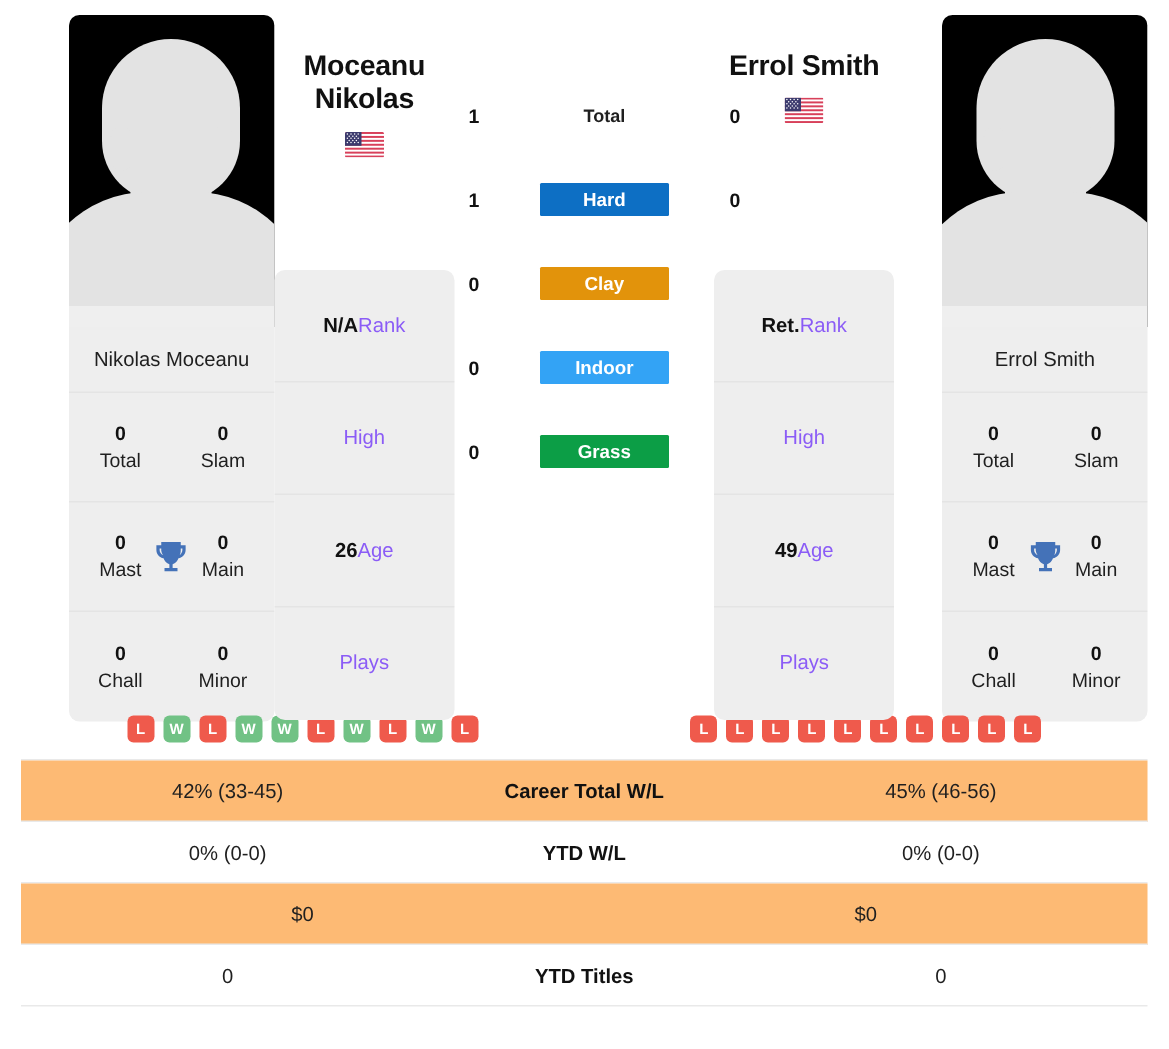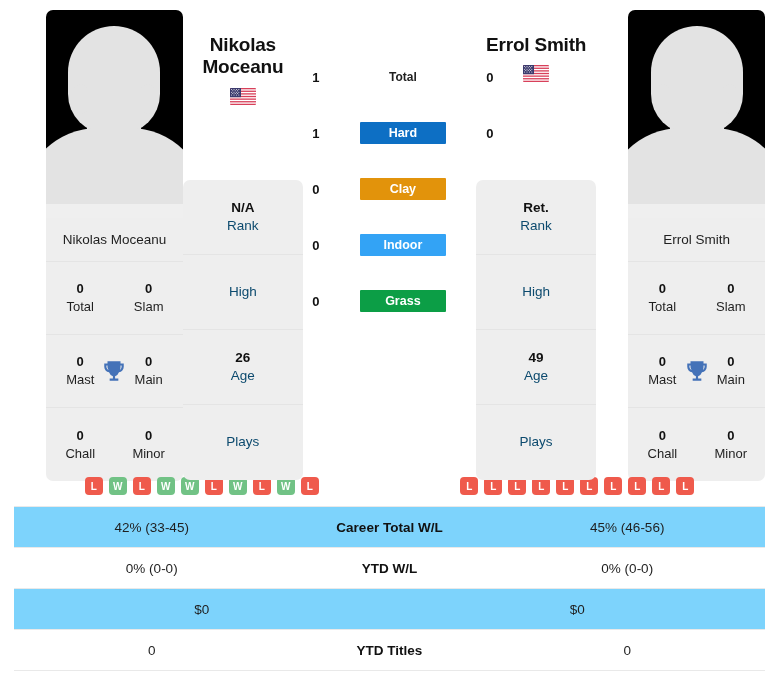--- a/index.html
+++ b/index.html
@@ -94,28 +94,28 @@
   .info-card {
     width: 120px;
     background: #eeeeee;
     border-radius: 7px;
     margin-top: 170px;
     overflow: hidden;
     align-self: flex-start;
   }
   .info-row {
     height: 75px;
-    display: flex; flex-direction: column;
+    display: flex; 
     align-items: center; justify-content: center;
     border-bottom: 1px solid #e4e4e4;
     line-height: 1.35;
   }
   .info-row:last-child { border-bottom: none; }
   .info-row .val { font-size: 13.5px; font-weight: bold; color: #111; min-height: 0; }
-  .info-row .lab { font-size: 13.5px; color: #0c4a6e; }
+  .info-row .lab { font-size: 13.5px; color: #8b5cf6; }
 
   
   .name-col {
     width: 120px;
     position: relative;
   }
   .name-block {
     position: absolute; top: 24px; left: 0; right: 0;
     text-align: center;
   }
@@ -163,21 +163,21 @@
     font-size: 12px;
   }
 
   
   .stats { padding: 0 14px; }
   .srow {
     display: flex; align-items: center;
     height: 41px;
     border-bottom: 1px solid #e9e9e9;
   }
-  .srow.alt { background: #7dd3fc; }
+  .srow.alt { background: #fdba74; }
   .srow .side {
     flex: 1; text-align: center;
     font-size: 13.5px; color: #1f1f1f;
   }
   .srow .mid {
     width: 200px; text-align: center;
     font-size: 13.5px; font-weight: bold; color: #111;
   }
   .form-strip {
     display: flex; gap: 6px; justify-content: center;
@@ -241,22 +241,22 @@
           <div class="tile">
             <div class="val">0</div>
             <div class="lab">Minor</div>
           </div>
         </div>
       </div>
     </div>
 
     <div class="name-col">
       <div class="name-block">
+        <div class="nm">Moceanu</div>
         <div class="nm">Nikolas</div>
-        <div class="nm">Moceanu</div>
         <div class="flag">
           <svg viewBox="0 0 26 17" width="26" height="17" aria-hidden="true">
             <rect width="26" height="17" fill="#ffffff"></rect>
             <g fill="#d8405a">
               <rect y="0" width="26" height="1.31"></rect>
               <rect y="2.62" width="26" height="1.31"></rect>
               <rect y="5.24" width="26" height="1.31"></rect>
               <rect y="7.86" width="26" height="1.31"></rect>
               <rect y="10.48" width="26" height="1.31"></rect>
               <rect y="13.10" width="26" height="1.31"></rect>

